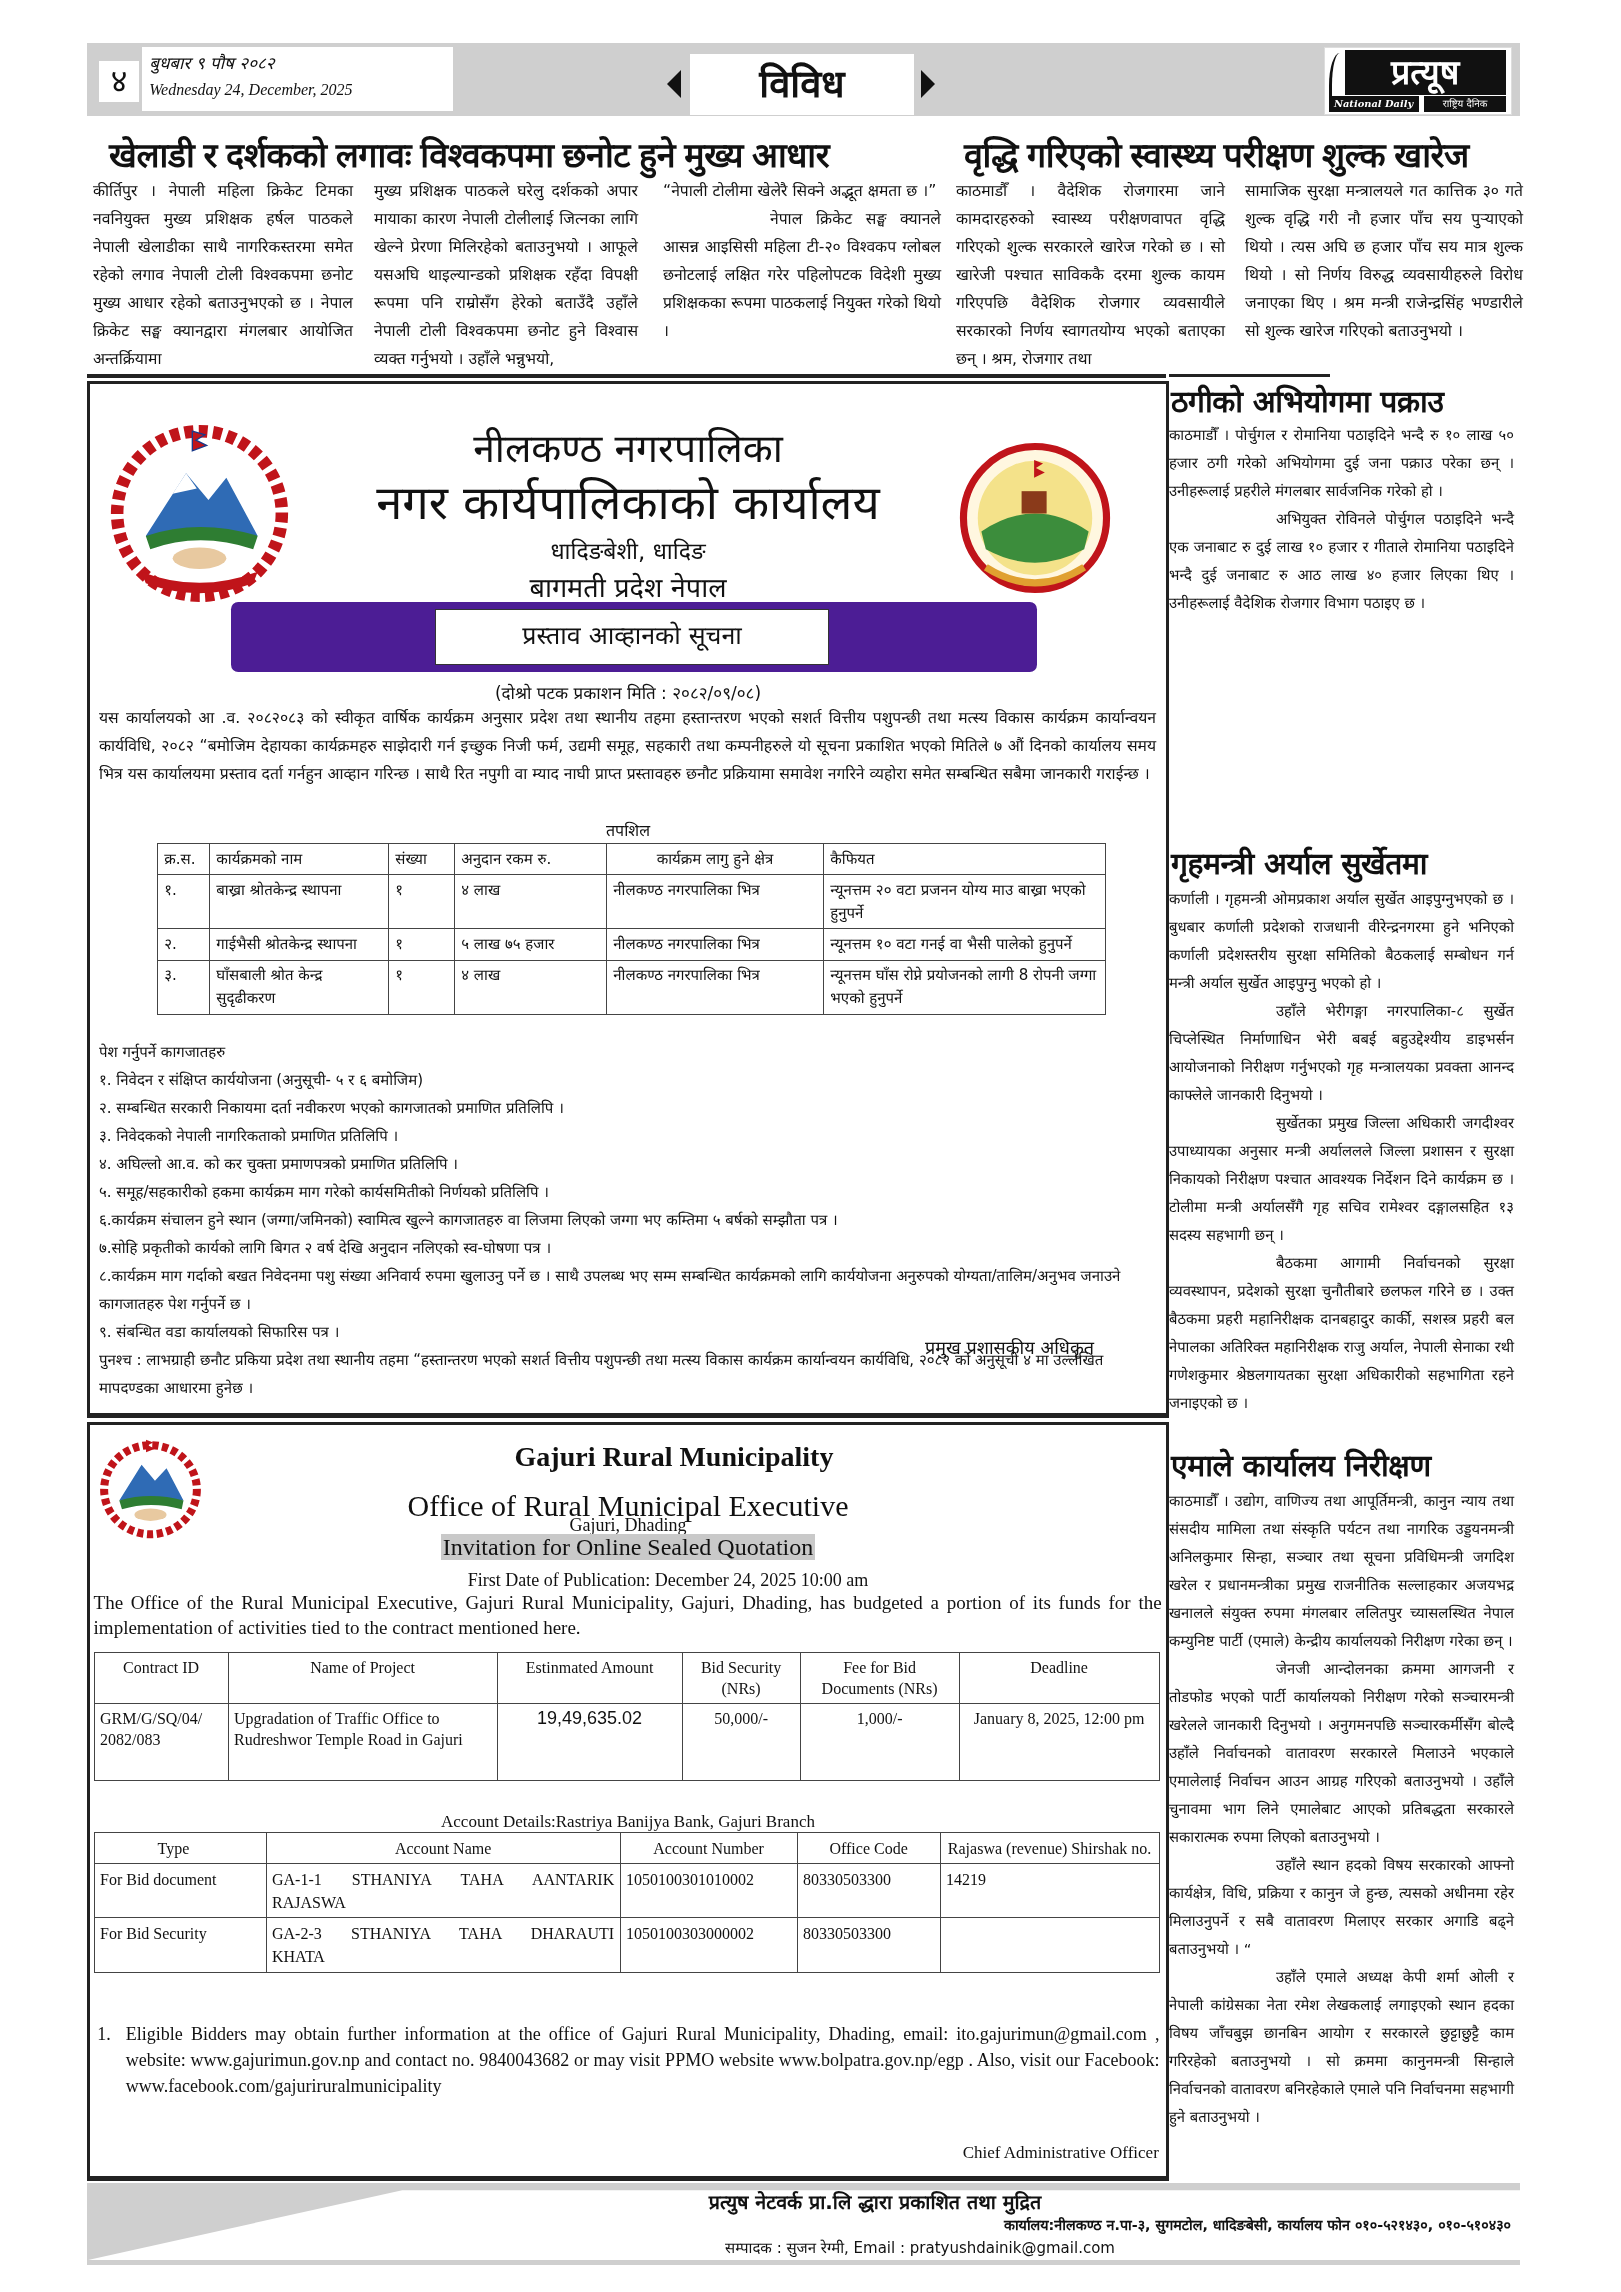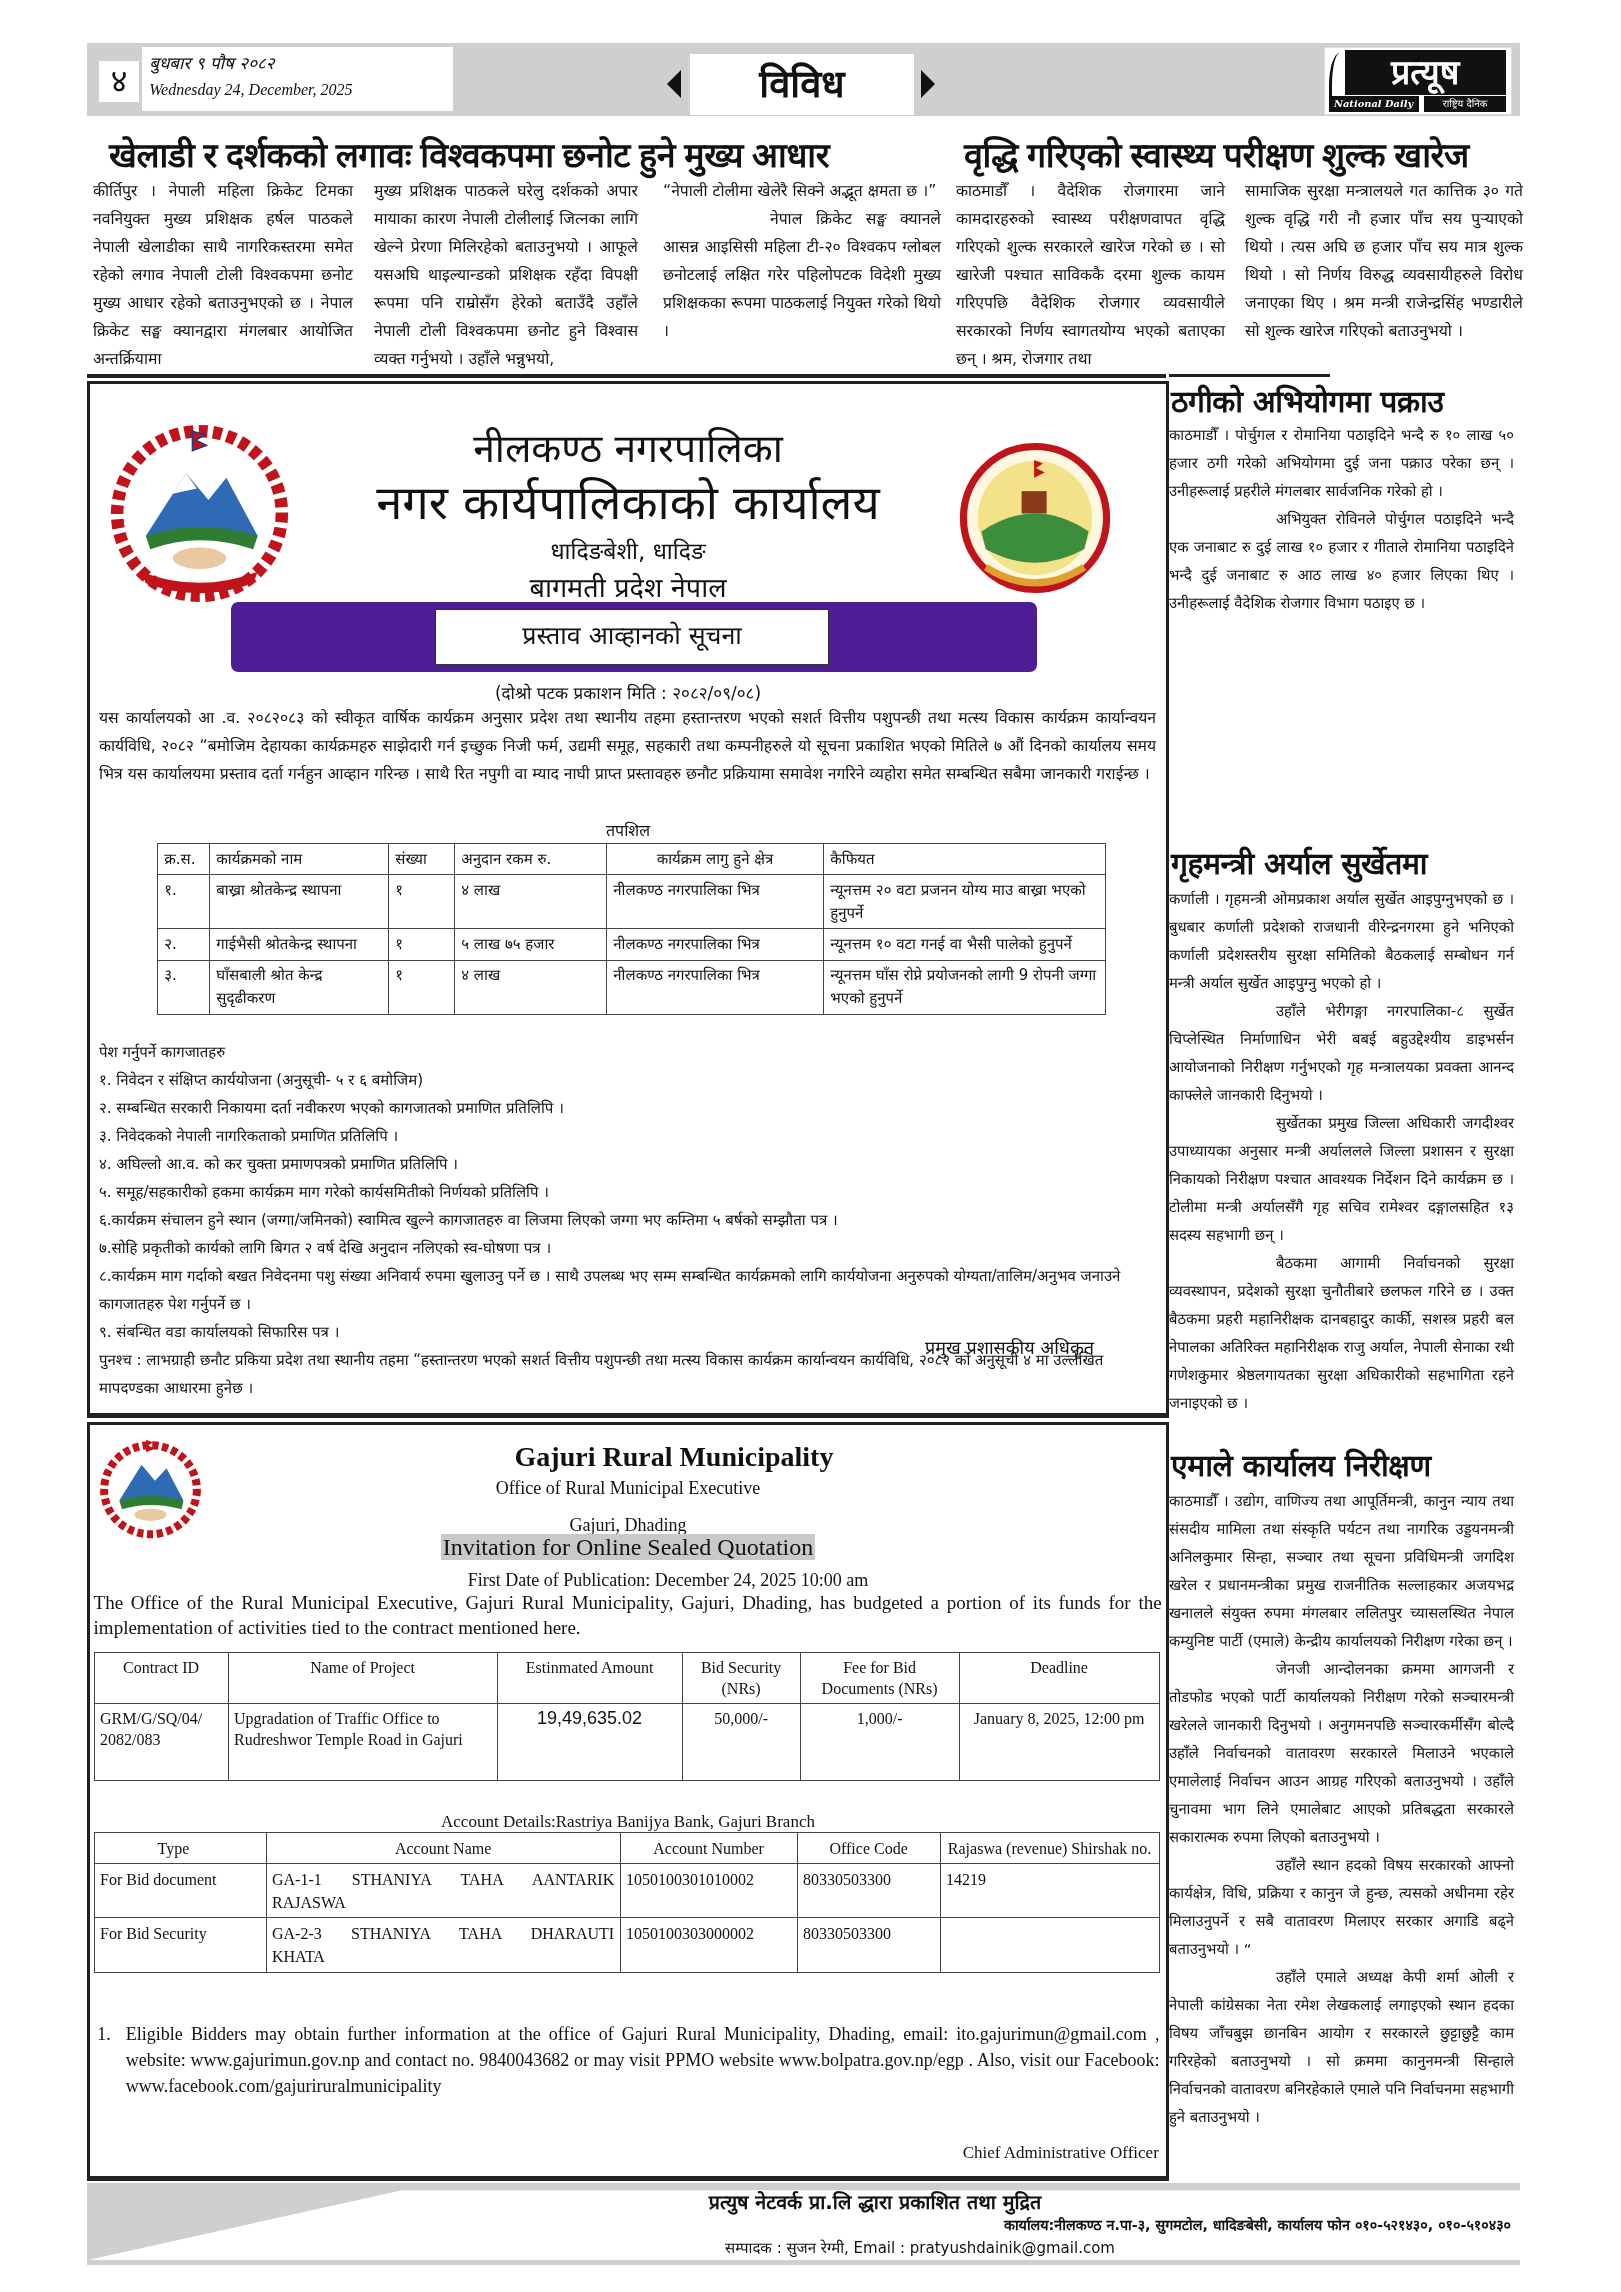--- a/index.html
+++ b/index.html
@@ -59,21 +59,21 @@
   .prog-table th, .prog-table td { border: 1.3px solid #444; padding: 3.6px 6.3px; text-align: left; vertical-align: top; font-weight: normal; line-height: 23px; }
   .docs { position: absolute; left: 9px; top: 654px; width: 1057px; font-size: 15px; line-height: 28px; }
   .docs p { margin: 0; }
   .sign1 { position: absolute; right: 72px; top: 951px; font-size: 18px; }
 
   
   .notice2 { position: absolute; left: 87px; top: 1422px; width: 1082px; height: 759px; border: 3.6px solid #222; border-bottom-width: 5.4px; font-family: "Liberation Serif", serif; }
   .emblem-gajuri { left: 7.2px; top: 10.7px; width: 107px; height: 103px; }
   .n2-c { position: absolute; left: 0; width: 100%; text-align: center; }
   .n2-t1 { top: 16px; font-size: 28px; font-weight: bold; margin-left: 46px; }
-  .n2-t2 { top: 53px; font-size: 18px; }
+  .n2-t2 { top: 64px; font-size: 30px; }
   .n2-t3 { top: 90px; font-size: 18px; }
   .n2-t4 { top: 109px; }
   .n2-t4 span { background: #c9c9c9; font-size: 24px; padding: 0 1.8px; }
   .n2-t5 { top: 145px; font-size: 18px; margin-left: 40px; }
   .n2-para { position: absolute; left: 3.6px; top: 165px; width: 1068px; font-size: 19px; line-height: 25px; text-align: justify; }
   .ct-table { position: absolute; left: 3.6px; top: 227px; width: 1066px; border-collapse: collapse; font-size: 16px; }
   .ct-table th, .ct-table td { border: 1.3px solid #444; padding: 3.6px 5.4px; font-weight: normal; line-height: 21.5px; vertical-align: top; }
   .ct-table th { text-align: center; height: 48px; }
   .ct-table td { height: 77px; }
   .acct-title { position: absolute; left: 0; top: 387px; width: 100%; text-align: center; font-size: 17px; }
@@ -201,21 +201,21 @@
         <td>५ लाख ७५ हजार</td>
         <td>नीलकण्ठ नगरपालिका भित्र</td>
         <td>न्यूनत्तम १० वटा गनई वा भैसी पालेको हुनुपर्ने</td>
       </tr>
       <tr>
         <td>३.</td>
         <td>घाँसबाली श्रोत केन्द्र सुदृढीकरण</td>
         <td>१</td>
         <td>४ लाख</td>
         <td>नीलकण्ठ नगरपालिका भित्र</td>
-        <td>न्यूनत्तम घाँस रोप्ने प्रयोजनको लागी 9 रोपनी जग्गा भएको हुनुपर्ने</td>
+        <td>न्यूनत्तम घाँस रोप्ने प्रयोजनको लागी 8 रोपनी जग्गा भएको हुनुपर्ने</td>
       </tr>
     </tbody>
   </table>
 
   <div class="docs">
     <p>पेश गर्नुपर्ने कागजातहरु</p>
     <p>१. निवेदन र संक्षिप्त कार्ययोजना (अनुसूची- ५ र ६ बमोजिम)</p>
     <p>२. सम्बन्धित सरकारी निकायमा दर्ता नवीकरण भएको कागजातको प्रमाणित प्रतिलिपि ।</p>
     <p>३. निवेदकको नेपाली नागरिकताको प्रमाणित प्रतिलिपि ।</p>
     <p>४. अघिल्लो आ.व. को कर चुक्ता प्रमाणपत्रको प्रमाणित प्रतिलिपि ।</p>

